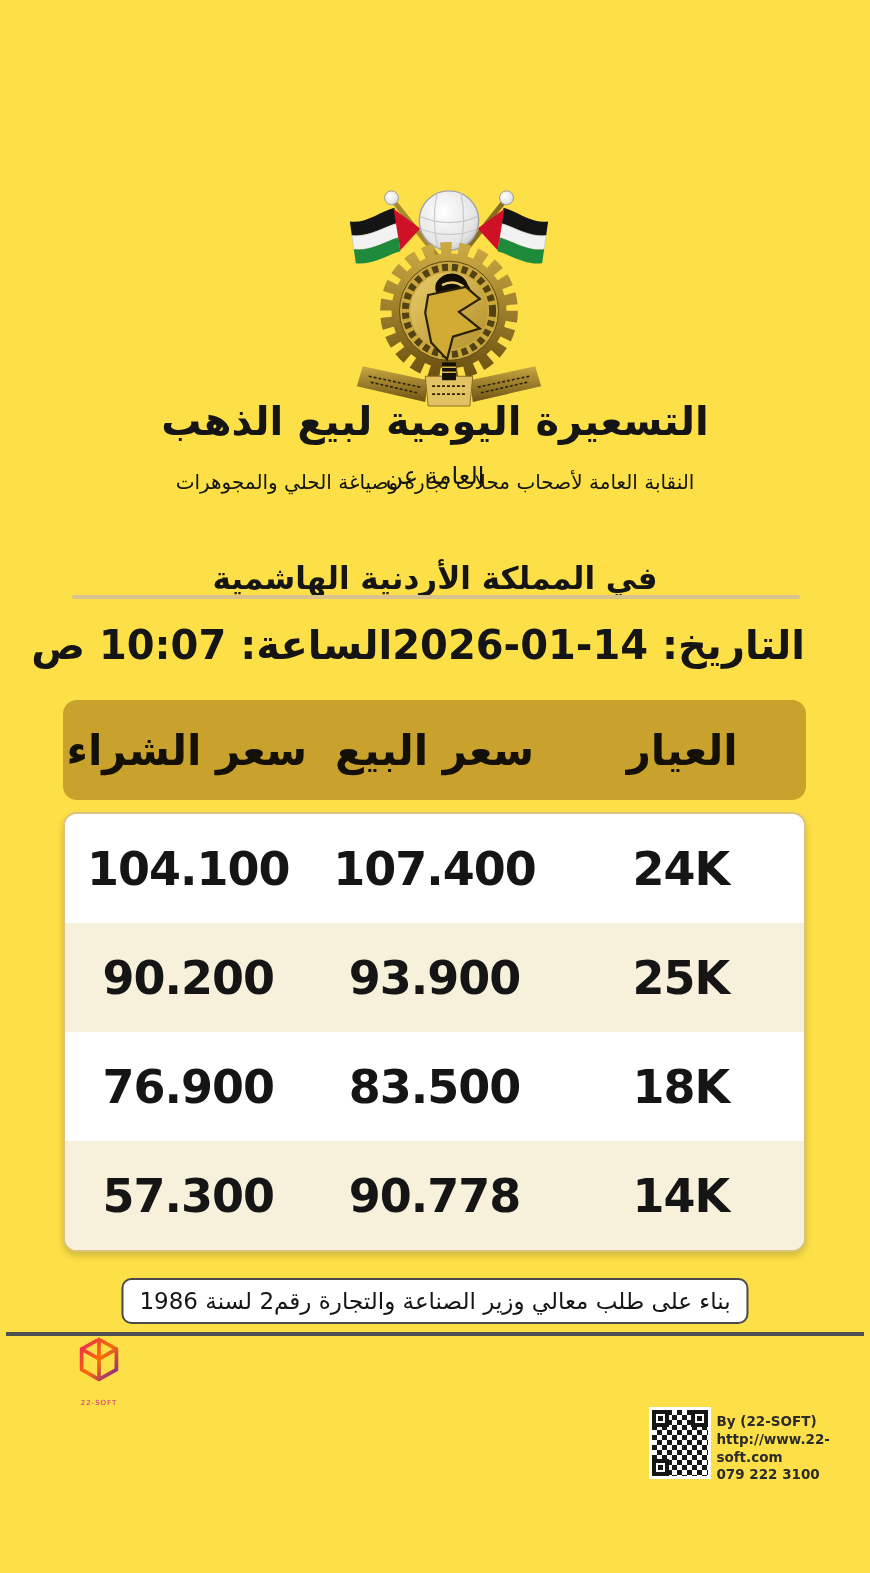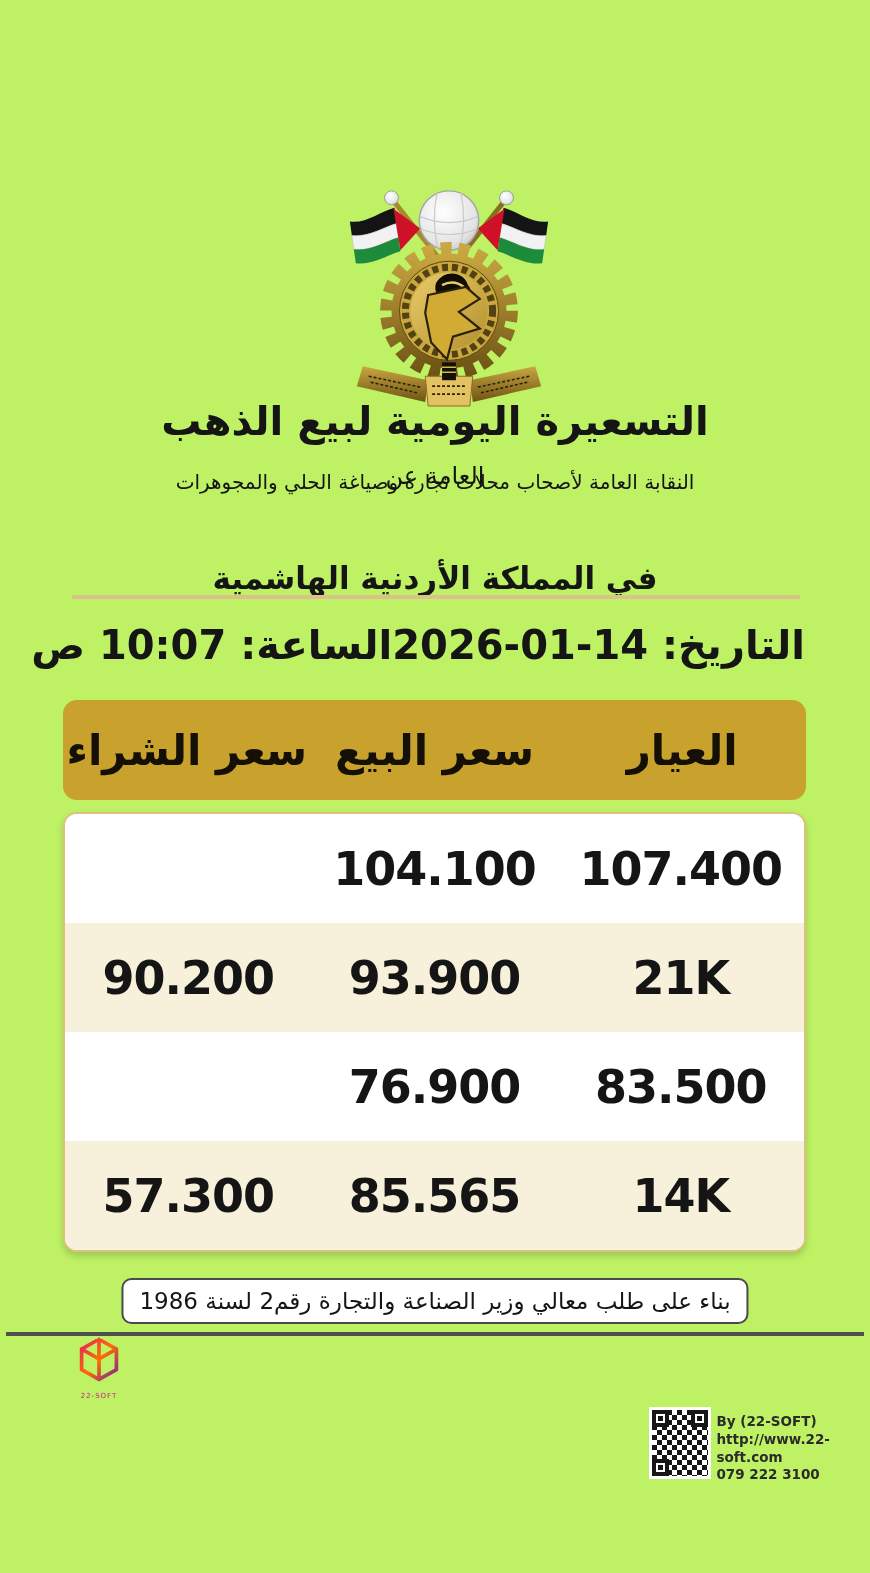--- a/index.html
+++ b/index.html
@@ -1,17 +1,17 @@
 <!DOCTYPE html>
 <html lang="ar"><head>
 <meta charset="utf-8">
 <style>
   html,body{margin:0;padding:0;}
   body{width:870px;height:1573px;background:#fff;font-family:"DejaVu Sans",sans-serif;color:#151515;overflow:hidden;}
-  .page{position:relative;width:870px;height:1573px;background:#bef264;}
+  .page{position:relative;width:870px;height:1573px;background:#fde047;}
   .abs{position:absolute;}
   .ctr{left:0;width:870px;text-align:center;}
 
   
   .emblem{left:335px;top:172px;width:228px;height:236px;}
 
   
   .title{top:398px;font-size:40px;font-weight:700;direction:rtl;}
   .issued{top:462px;font-size:24px;direction:rtl;}
   .org{top:470px;font-size:20px;direction:rtl;}
@@ -34,21 +34,21 @@
   .trow.alt{background:#f7f0db;}
 
   
   .note{top:1278px;left:50%;transform:translateX(-50%);position:absolute;border:2px solid #4a4a4a;
         border-radius:10px;padding:8px 16px;font-size:23px;direction:rtl;white-space:nowrap;background:#fff;}
 
   .divider-dark{left:6px;top:1332px;width:858px;height:4px;background:#4f4f4f;}
 
   
   .cubewrap{left:66px;top:1336px;width:66px;text-align:center;}
-  .cubewrap .cap{font-size:7px;color:#c28;letter-spacing:1px;margin-top:2px;}
+  .cubewrap .cap{font-size:7px;color:#c28;letter-spacing:1px;margin-top:9px;}
   .qrrow{left:652px;top:1410px;display:flex;gap:8px;position:absolute;}
   .qr{position:relative;width:66px;height:66px;background:
       repeating-conic-gradient(#161616 0 25%,#fff 0 50%) 0 0/10px 10px;outline:3px solid #fff;}
   .finder{position:absolute;width:17px;height:17px;border:4px solid #161616;background:#fff;box-sizing:border-box;}
   .finder::after{content:"";position:absolute;inset:2px;background:#161616;}
   .f-tl{top:0;left:0;} .f-tr{top:0;right:0;} .f-bl{bottom:0;left:0;}
   .credit{font-size:13.5px;color:#2b2b2b;line-height:1.32;padding-top:3px;font-weight:600;}
 </style>
 </head>
 <body>
@@ -129,35 +129,37 @@
   </div>
 
   <div class="abs thead">
     <div>العيار</div>
     <div>سعر البيع</div>
     <div>سعر الشراء</div>
   </div>
 
   <div class="abs tbody" id="tbody">
       <div class="trow">
+        <div>24K</div>
         <div>107.400</div>
         <div>104.100</div>
       </div>
       <div class="trow alt">
-        <div>21K</div>
+        <div>25K</div>
         <div>93.900</div>
         <div>90.200</div>
       </div>
       <div class="trow">
+        <div>18K</div>
         <div>83.500</div>
         <div>76.900</div>
       </div>
       <div class="trow alt">
         <div>14K</div>
-        <div>85.565</div>
+        <div>90.778</div>
         <div>57.300</div>
       </div>
     </div>
 
   <div class="note">بناء على طلب معالي وزير الصناعة والتجارة رقم2 لسنة 1986</div>
 
   <div class="abs divider-dark"></div>
 
   <div class="abs cubewrap">
     <svg viewBox="0 0 40 46" width="44" height="50">

